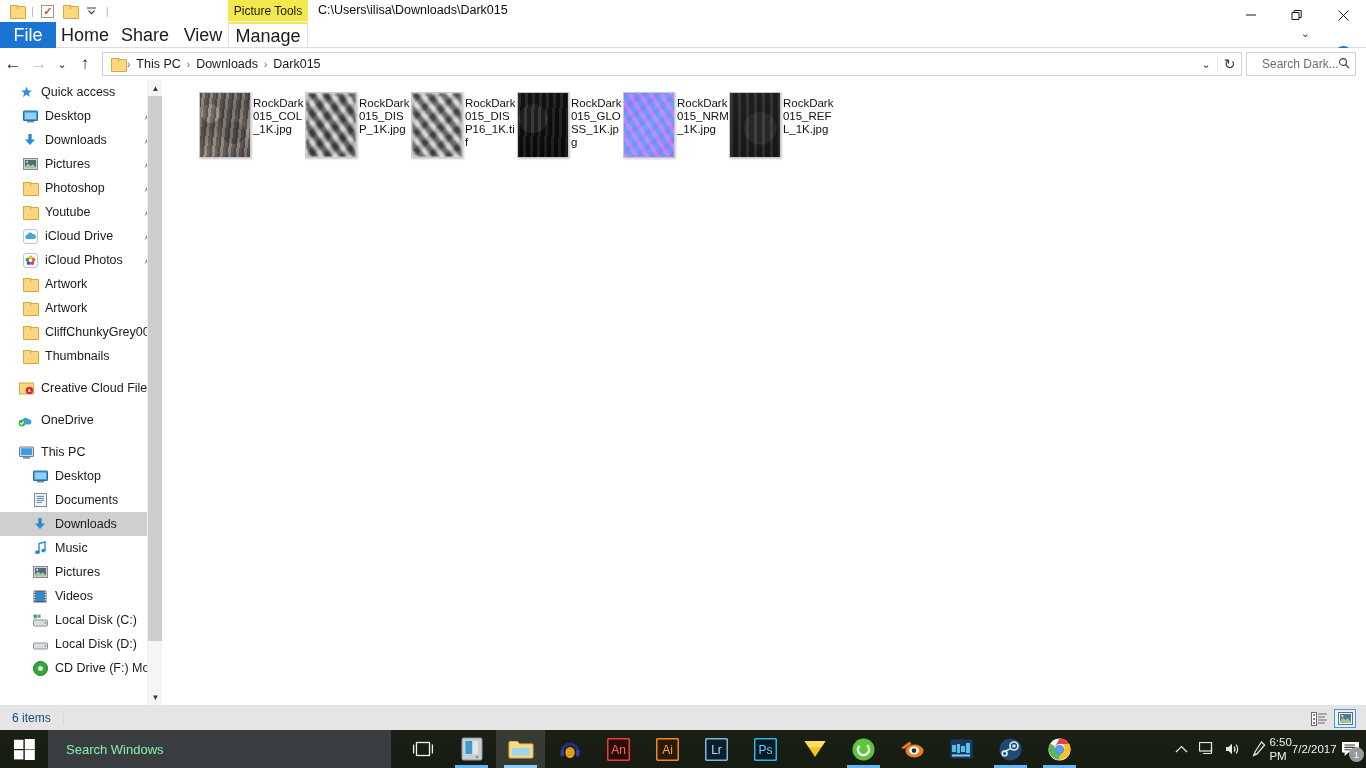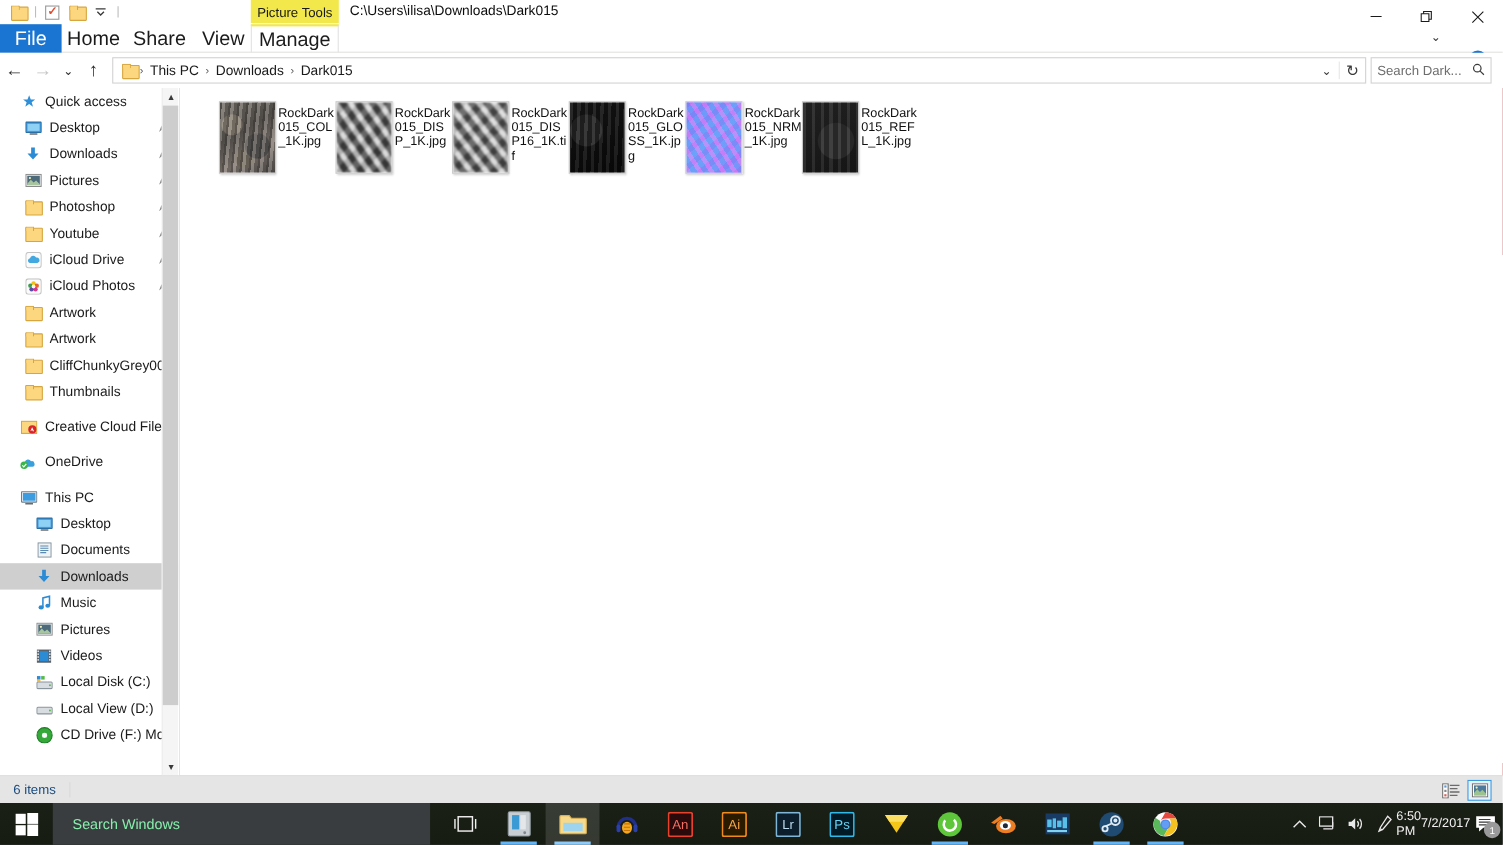--- a/index.html
+++ b/index.html
@@ -96,21 +96,21 @@
     border: 1px solid #d2d2d2; background: #fff; display: flex; align-items: center;
     padding-left: 6px; position: relative;
   }
   .crumb { font-size: 12.5px; color: #1a1a1a; padding: 0 4px; }
   .crumb-sep { font-size: 10px; color: #5a5a5a; padding: 0 2px; }
   .addr-right { position: absolute; right: 0; top: 0; height: 22px; display: flex; align-items: center; }
   .addr-caret { width: 22px; text-align: center; font-size: 11px; color: #3a3a3a; }
   .addr-refresh { width: 24px; text-align: center; font-size: 14px; color: #3a3a3a; border-left: 1px solid #e6e6e6; }
   .searchbox {
     width: 110px; height: 24px; border: 1px solid #d2d2d2; margin-right: 10px;
-    display: flex; align-items: center; padding: 0 5px; position: relative;
+    display: flex; align-items: center; padding: 0 15px; position: relative;
   }
   .searchbox .ph { font-size: 12px; color: #6d6d6d; }
   .search-ico { position: absolute; right: 5px; font-size: 12px; color: #3a3a3a; }
 
   
   .body {
     position: absolute; left: 0; top: 80px; width: 1366px; height: 625px;
     display: flex; background: #b91c1c;
   }
   .sidebar {
@@ -575,21 +575,21 @@
         <span class="nav-label">Local Disk (C:)</span>
       </div>
 
       <div class="nav-item child">
         <span class="nav-ico">
           <svg width="15" height="13" viewBox="0 0 15 13">
               <rect x="0.5" y="5" width="14" height="6" rx="1" fill="#d8dde2" stroke="#8a949c"></rect>
               <circle cx="12.4" cy="8" r="0.9" fill="#5aba4a"></circle>
             </svg>
         </span>
-        <span class="nav-label">Local View (D:)</span>
+        <span class="nav-label">Local Disk (D:)</span>
       </div>
 
       <div class="nav-item child">
         <span class="nav-ico">
           <svg width="15" height="15" viewBox="0 0 15 15">
               <circle cx="7.5" cy="7.5" r="7" fill="#35a83a" stroke="#1d7a24"></circle>
               <circle cx="7.5" cy="7.5" r="2.3" fill="#e8f5e9"></circle>
               <rect x="5.6" y="5.6" width="3.8" height="3.8" fill="#fff" opacity="0.7"></rect>
             </svg>
         </span>

